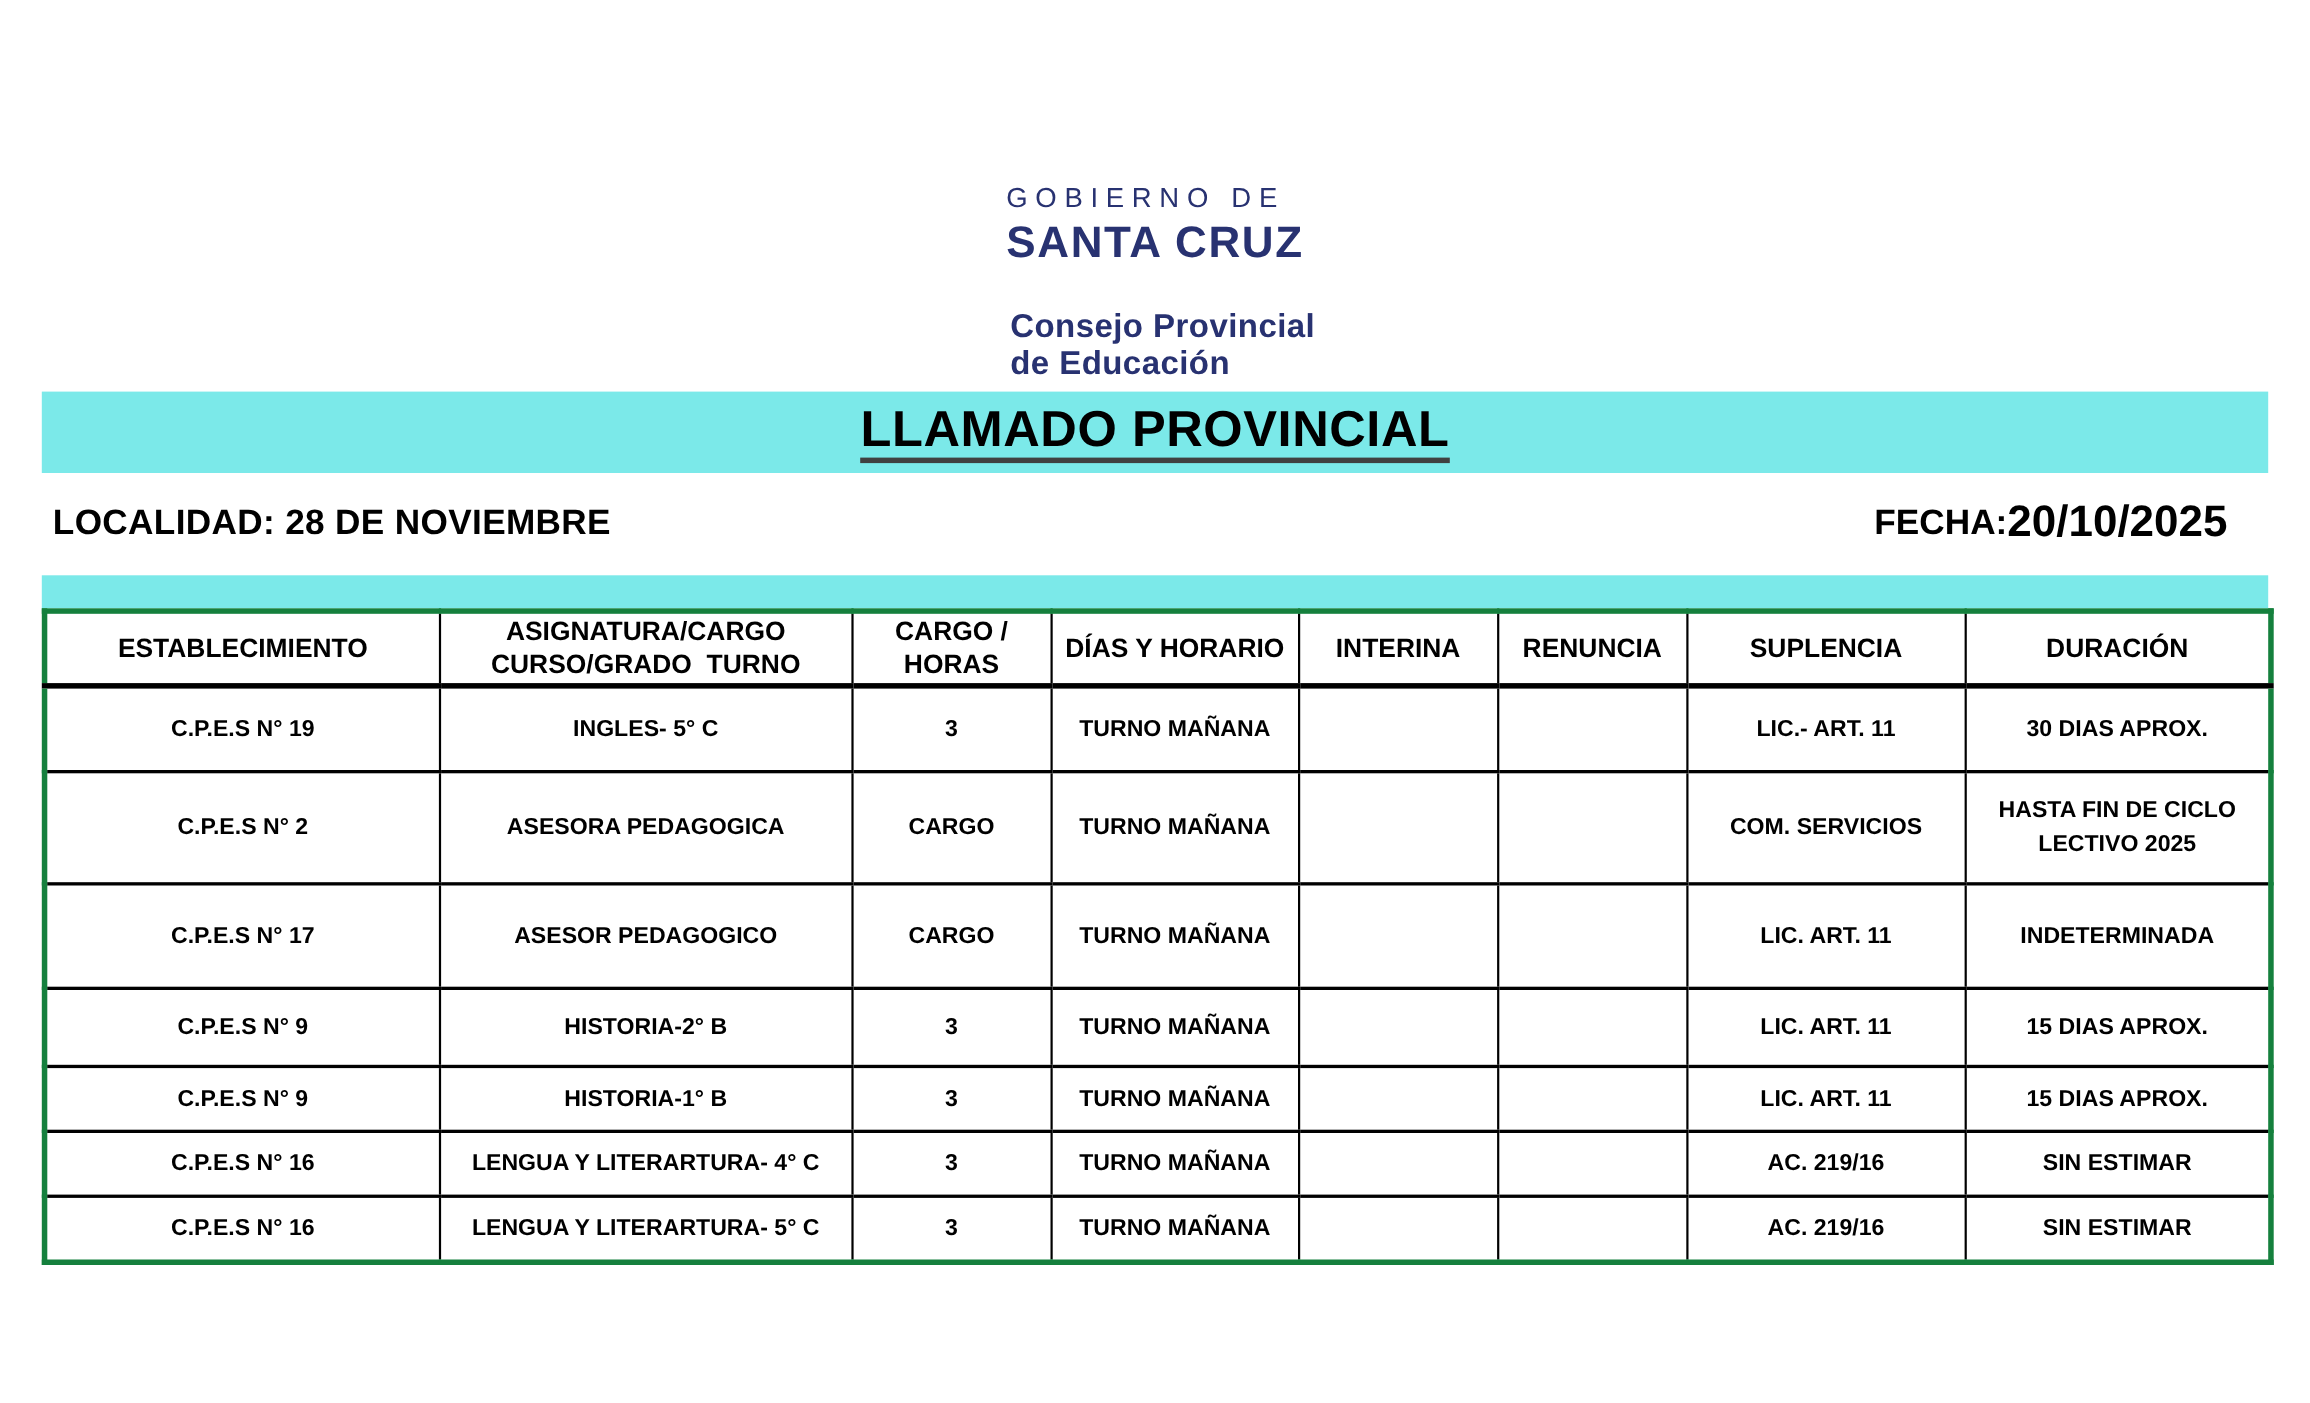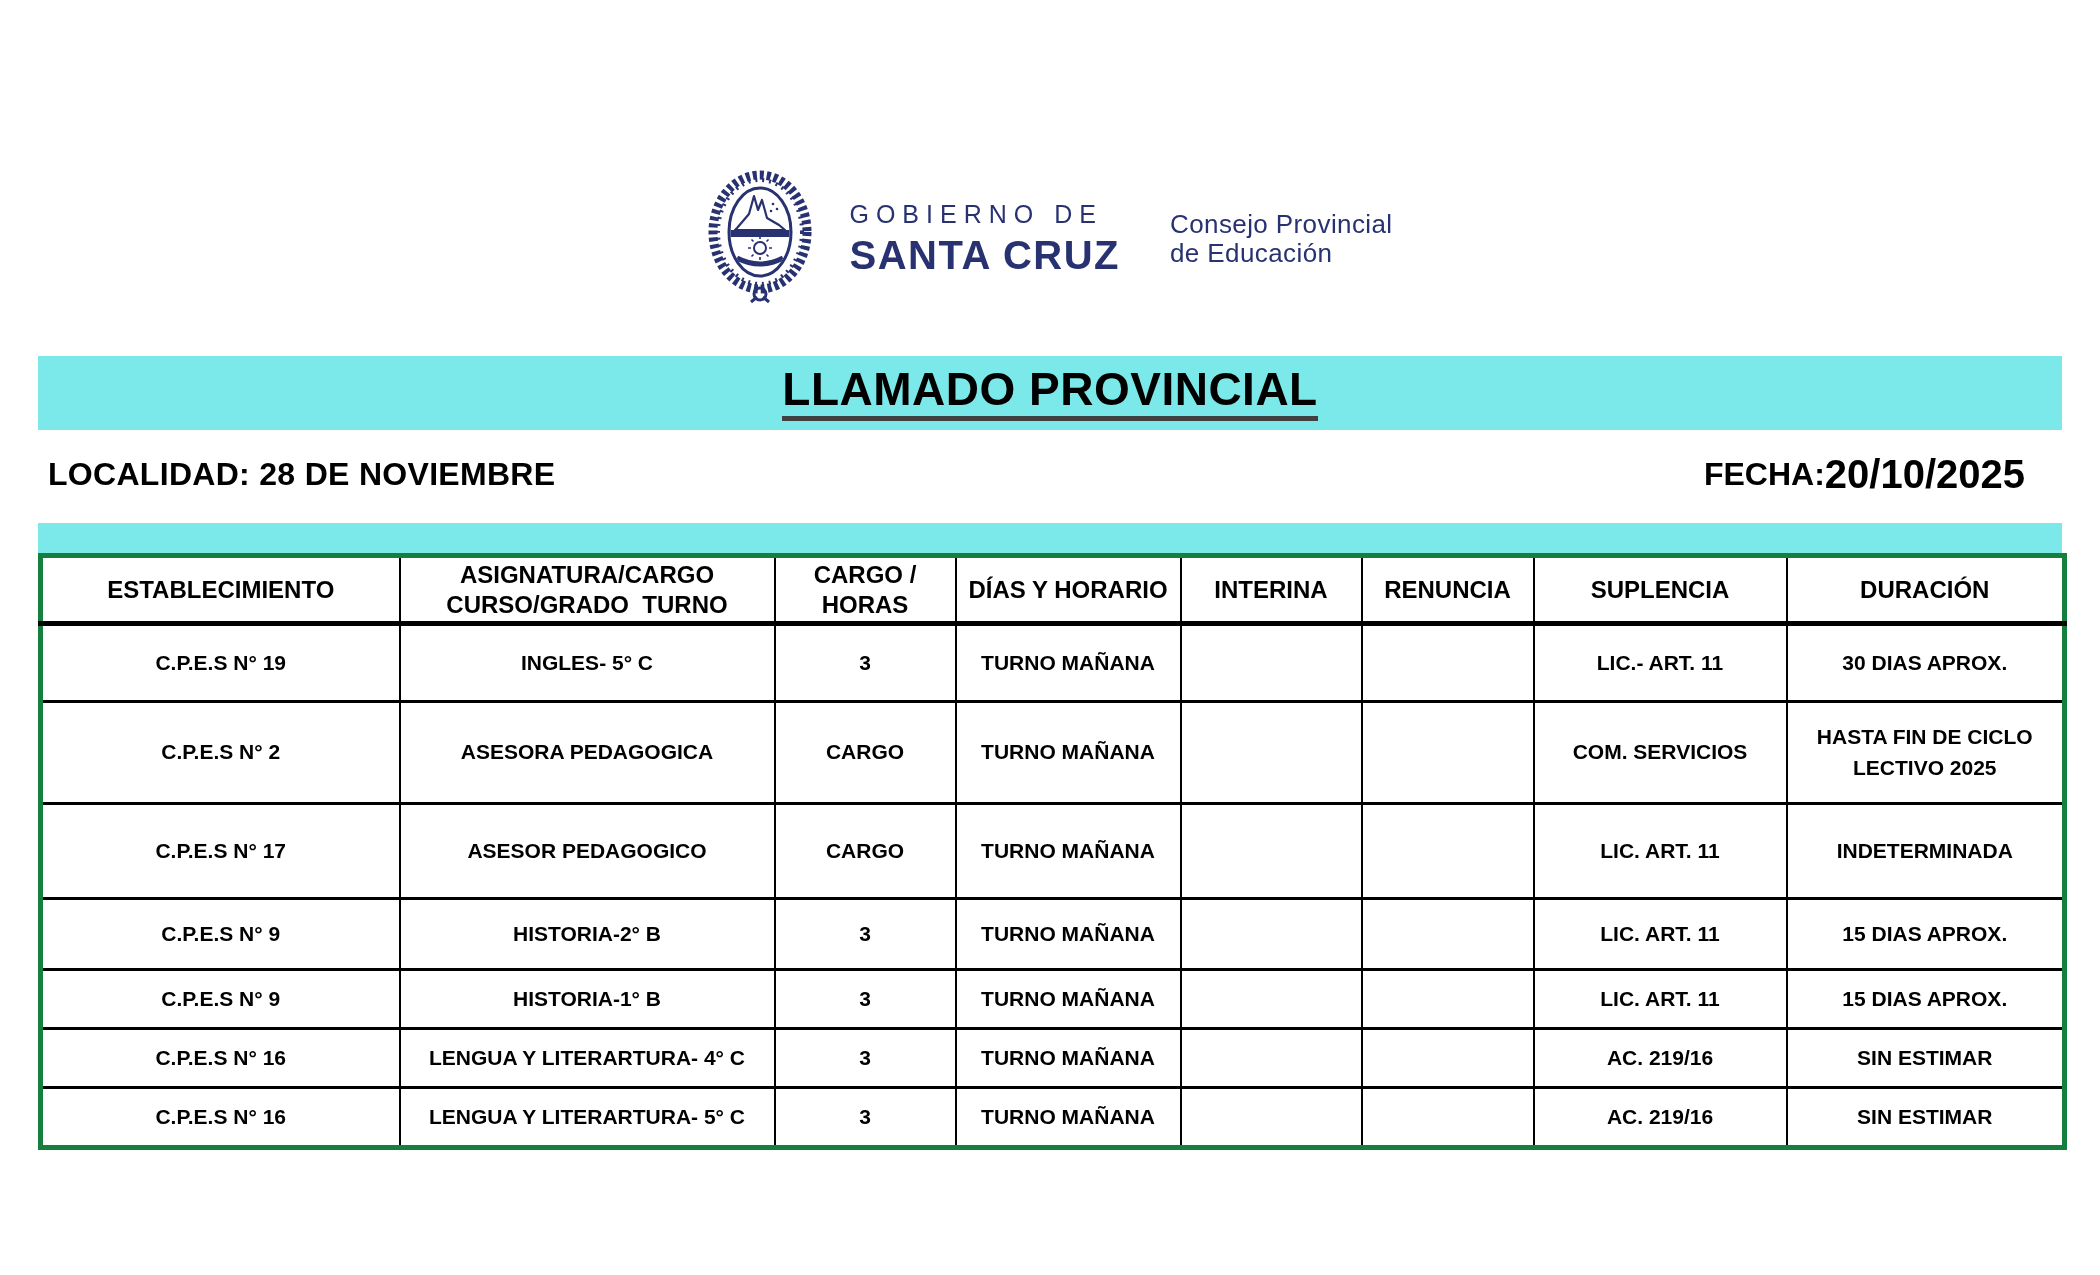--- a/index.html
+++ b/index.html
@@ -14,38 +14,39 @@
   .page { width: 2100px; height: 1275px; position: relative; background: #fff; }
 
   
   .logo-row {
     margin-top: 168px;
     height: 142px;
     display: flex;
     justify-content: center;
     align-items: center;
     gap: 36px;
+    flex-direction: column;
   }
   .crest { width: 106px; height: 138px; display: block; }
   .gov-text { color: var(--navy); }
   .gov-line1 {
     font-size: 25px;
     font-weight: 500;
     letter-spacing: 7px;
     margin-bottom: 4px;
   }
   .gov-line2 {
     font-size: 40px;
     font-weight: 800;
     letter-spacing: 1.5px;
   }
   .council-text {
     color: var(--navy);
-    font-size: 26px;
-    font-weight: 400;
+    font-size: 30px;
+    font-weight: 700;
     line-height: 1.12;
     letter-spacing: 0.4px;
     margin-left: 14px;
   }
 
   
   .banner {
     margin: 46px auto 0 38px;
     width: 2024px;
     height: 74px;

